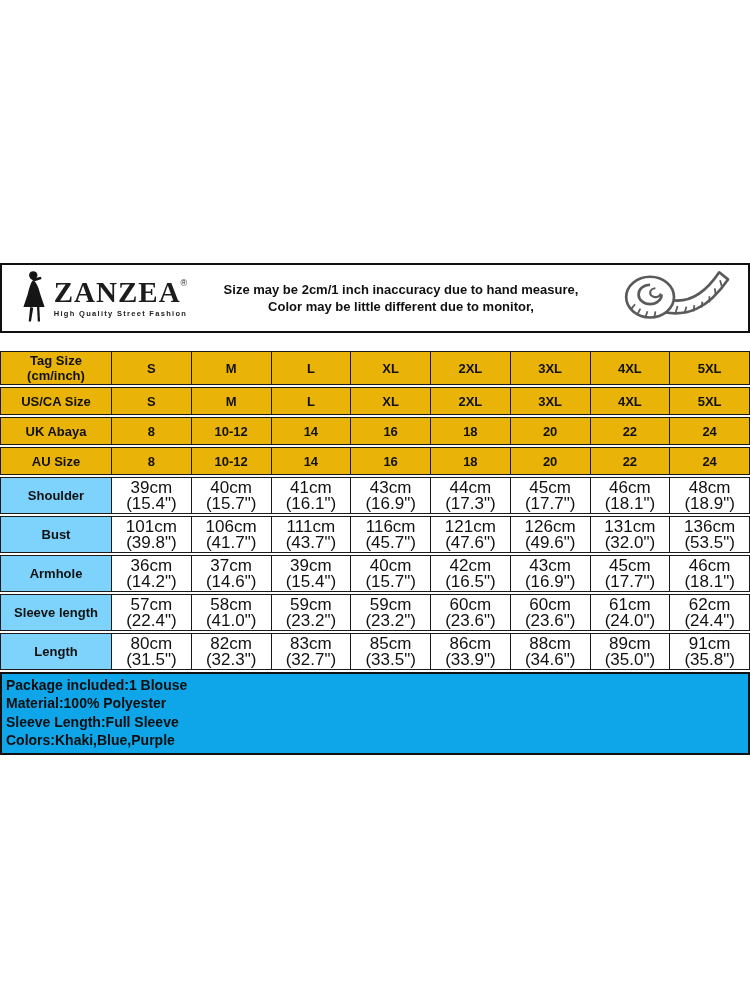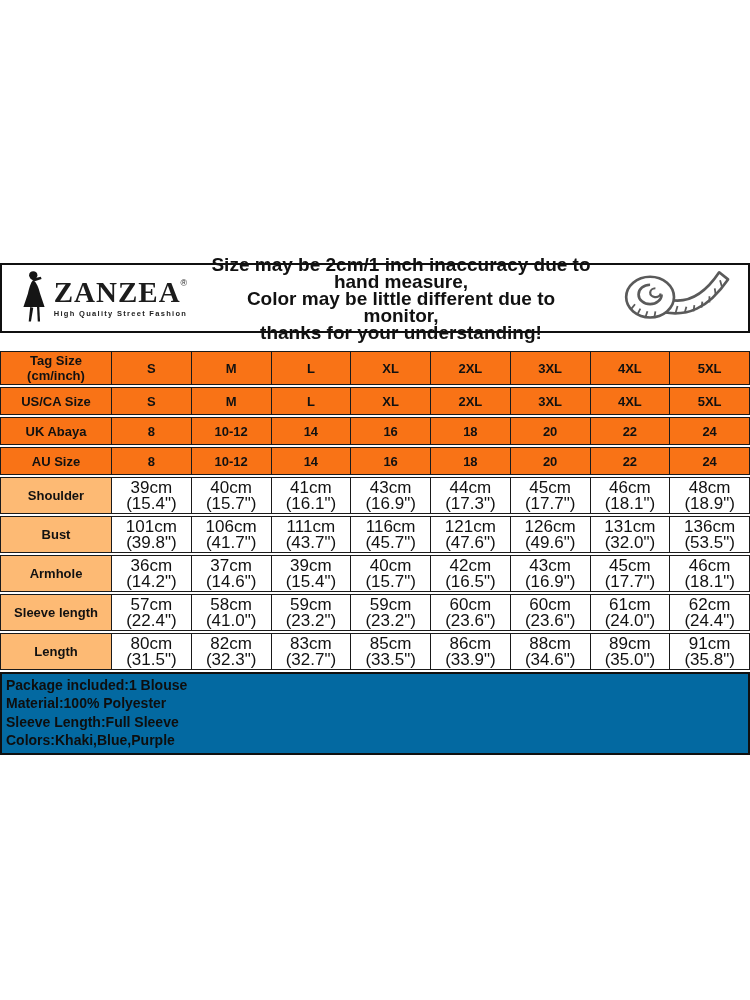--- a/index.html
+++ b/index.html
@@ -20,42 +20,42 @@
   .brand-row { display:flex; align-items:flex-start; }
   .brand-name {
     font-family:"Liberation Serif", serif; font-weight:700; font-size:29px;
     line-height:29px; letter-spacing:1px; color:#1c1c1c;
   }
   .brand-reg { font-size:9px; line-height:9px; margin-top:1px; color:#1c1c1c; }
   .brand-tagline {
     font-size:7.5px; letter-spacing:1.3px; color:#202020; margin-top:2px;
     white-space:nowrap; font-weight:700;
   }
-  .disclaimer { flex:1; text-align:center; font-weight:700; font-size:19px; line-height:17px; padding:0 6px; }
+  .disclaimer { flex:1; text-align:center; font-weight:700; font-size:13px; line-height:17px; padding:0 6px; }
   .tape { width:148px; display:flex; justify-content:center; align-items:center; }
 
   
   .trow {
     display:grid; grid-template-columns:110px repeat(8,1fr);
     box-sizing:border-box; border:1px solid #1a1a1a; margin-bottom:2px; background:#fff;
   }
   .cell {
     box-sizing:border-box; display:flex; align-items:center; justify-content:center;
     text-align:center; white-space:pre-line; border-left:1px solid #1a1a1a; padding:0 1px;
   }
   .cell:first-child { border-left:none; }
-  .cell.label { background:#fdba74; font-weight:700; font-size:13px; line-height:15px; }
-  .trow.size .cell { height:26px; background:#f97316; font-weight:700; font-size:13px; }
+  .cell.label { background:#7dd3fc; font-weight:700; font-size:13px; line-height:15px; }
+  .trow.size .cell { height:26px; background:#eab308; font-weight:700; font-size:13px; }
   .trow.first .cell { height:32px; }
   .trow.measure .cell { height:35px; }
   .trow.measure .cell.val { font-weight:400; font-size:17px; line-height:15.5px; }
 
   
   .footer-box {
-    box-sizing:border-box; border:2px solid #101010; background:#0369a1; padding:2px 4px 3px;
+    box-sizing:border-box; border:2px solid #101010; background:#0ea5e9; padding:2px 4px 3px;
   }
   .info-line { font-size:14px; font-weight:600; line-height:18.4px; white-space:nowrap; color:#0e0e0e; }
 </style>
 </head>
 <body>
 
 <div class="canvas">
   <div class="content">
 
     <div class="header-box">
@@ -75,21 +75,20 @@
           <div class="brand-row">
             <span class="brand-name">ZANZEA</span>
             <span class="brand-reg">®</span>
           </div>
           <div class="brand-tagline">High Quality Street Fashion</div>
         </div>
       </div>
       <div class="disclaimer">
         <div>Size may be 2cm/1 inch inaccuracy due to hand measure,</div>
         <div>Color may be little different due to monitor,</div>
-        <div>thanks for your understanding!</div>
       </div>
       <div class="tape">
         <svg width="122" height="62" viewBox="0 0 130 70">
           <g fill="#ffffff" stroke="#5a5a5a" stroke-width="3" stroke-linejoin="round">
             <path d="M50 34 C74 44 96 36 116 6 L126 14 C104 46 80 58 48 50 Z"></path>
           </g>
           <g stroke="#5a5a5a" stroke-width="2" fill="none">
             <path d="M67 51 L69 44"></path>
             <path d="M77 52 L79 45"></path>
             <path d="M87 50 L88 43"></path>

